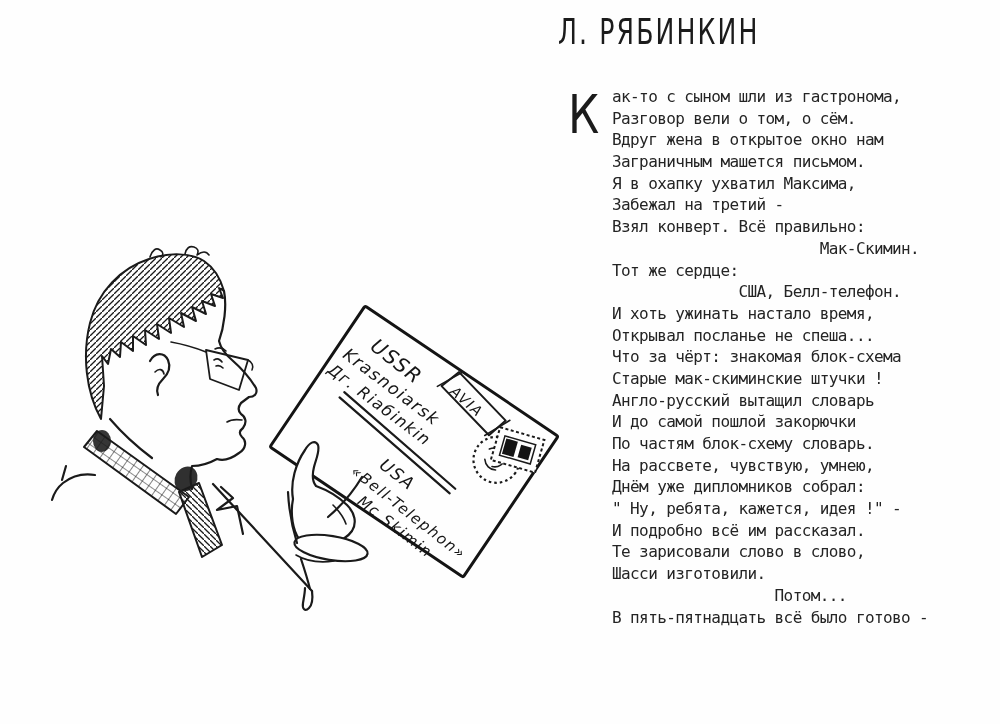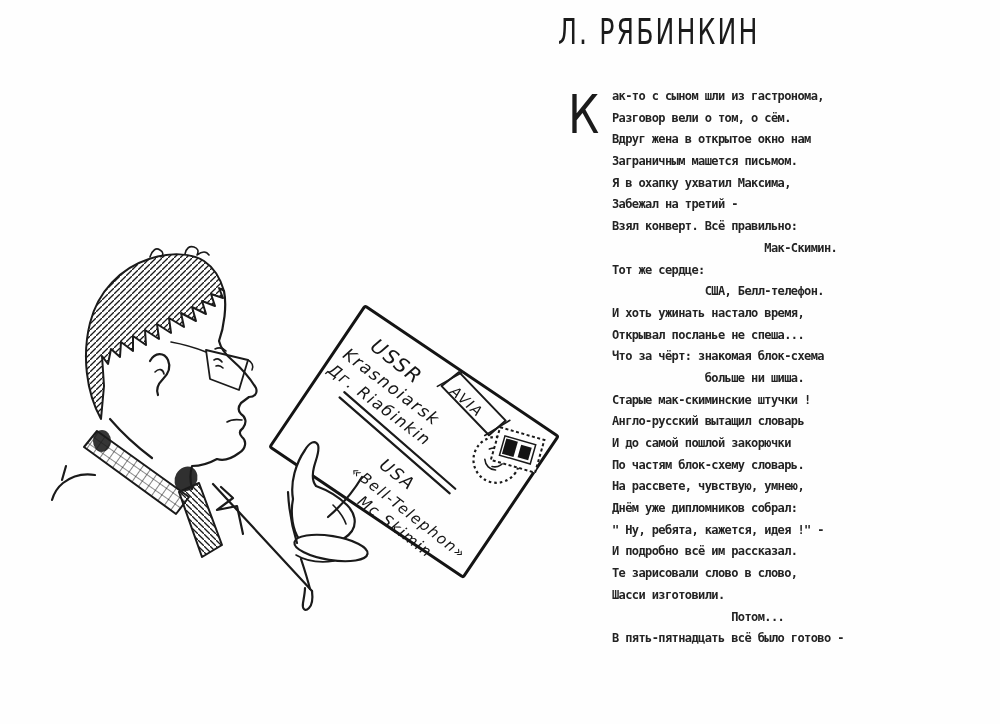--- a/index.html
+++ b/index.html
@@ -13,21 +13,21 @@
     fill:#1b1b1b;stroke:#fefefe;stroke-width:2.2px;paint-order:stroke;
     letter-spacing:2.5px;
   }
   .hand-cap{
     font-family:"DejaVu Sans",sans-serif;
     fill:#1b1b1b;stroke:#fefefe;stroke-width:2.4px;paint-order:stroke;
   }
   #poem{
     position:absolute;left:612px;top:86px;width:360px;
     font-family:"DejaVu Sans Mono",monospace;
-    font-size:12px;letter-spacing:-0.6px;line-height:21.7px;color:#242424;font-weight:bold;
+    font-size:16px;letter-spacing:-0.6px;line-height:21.7px;color:#242424;
   }
   .poem-line{white-space:pre;height:21.7px;}
   #drop-cap-wrap{position:absolute;left:566px;top:82px;width:44px;height:62px;}
   #title-wrap{position:absolute;left:550px;top:0px;width:230px;height:60px;}
   #illustration{position:absolute;left:0;top:0;}
   .env-hand{
     font-family:"DejaVu Sans",sans-serif;font-style:italic;
     fill:#161616;letter-spacing:1.5px;
   }
   .sketch{fill:none;stroke:#1a1a1a;stroke-width:2.2;stroke-linecap:round;stroke-linejoin:round;}
@@ -57,21 +57,20 @@
       <div class="poem-line">Заграничным машется письмом.</div>
       <div class="poem-line">Я в охапку ухватил Максима,</div>
       <div class="poem-line">Забежал на третий -</div>
       <div class="poem-line">Взял конверт. Всё правильно:</div>
       <div class="poem-line">                       Мак-Скимин.</div>
       <div class="poem-line">Тот же сердце:</div>
       <div class="poem-line">              США, Белл-телефон.</div>
       <div class="poem-line">И хоть ужинать настало время,</div>
       <div class="poem-line">Открывал посланье не спеша...</div>
       <div class="poem-line">Что за чёрт: знакомая блок-схема</div>
-      <div class="poem-line">              больше ни шиша.</div>
       <div class="poem-line">Старые мак-скиминские штучки !</div>
       <div class="poem-line">Англо-русский вытащил словарь</div>
       <div class="poem-line">И до самой пошлой закорючки</div>
       <div class="poem-line">По частям блок-схему словарь.</div>
       <div class="poem-line">На рассвете, чувствую, умнею,</div>
       <div class="poem-line">Днём уже дипломников собрал:</div>
       <div class="poem-line">" Ну, ребята, кажется, идея !" -</div>
       <div class="poem-line">И подробно всё им рассказал.</div>
       <div class="poem-line">Те зарисовали слово в слово,</div>
       <div class="poem-line">Шасси изготовили.</div>

